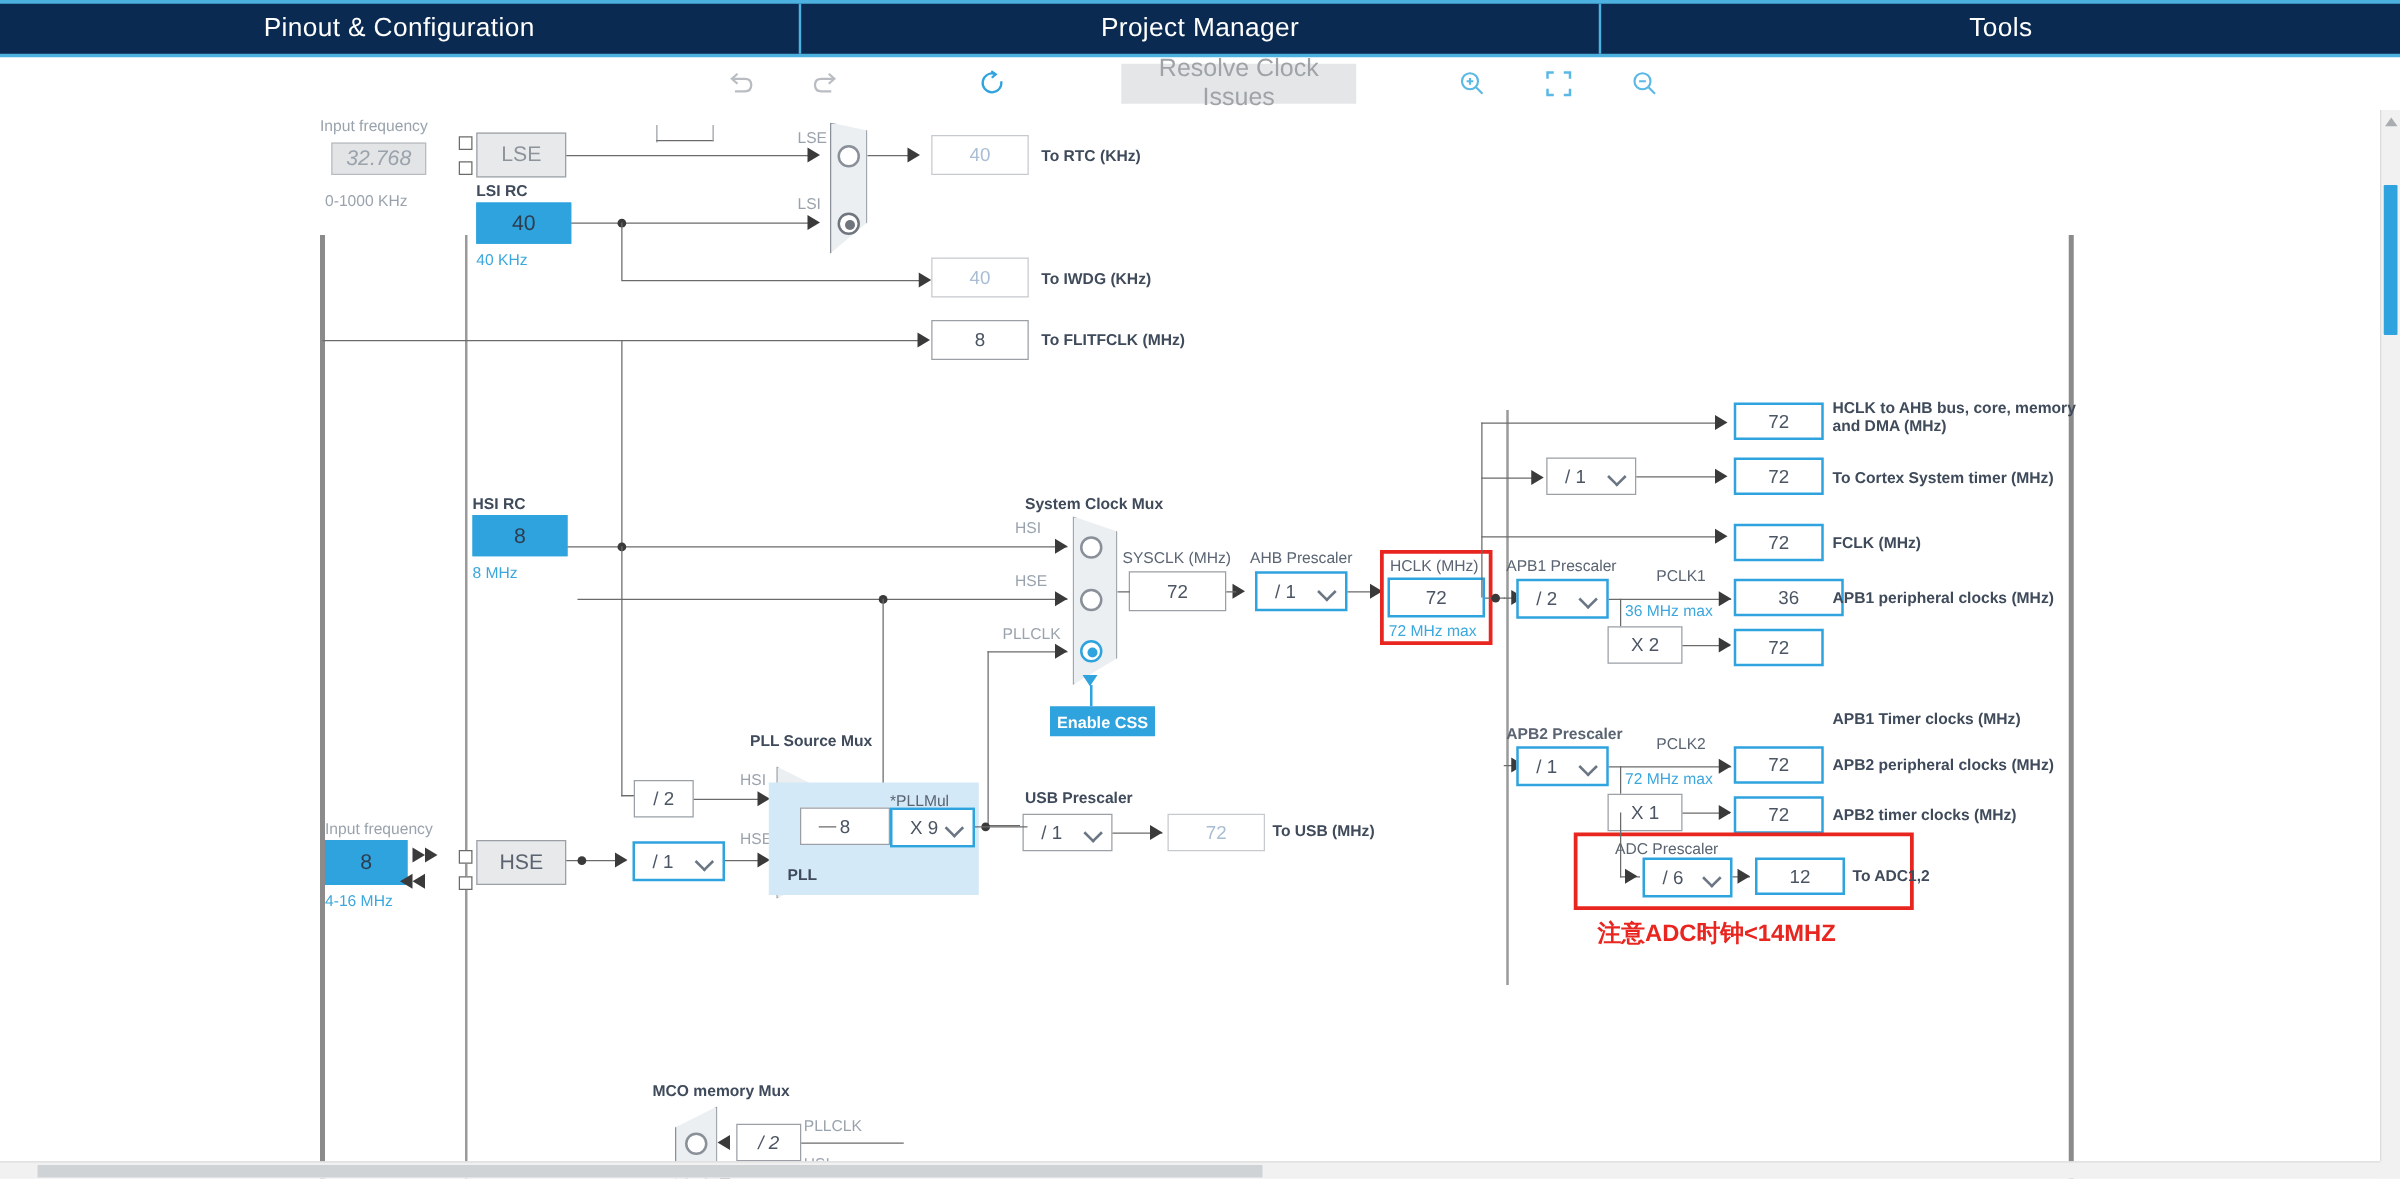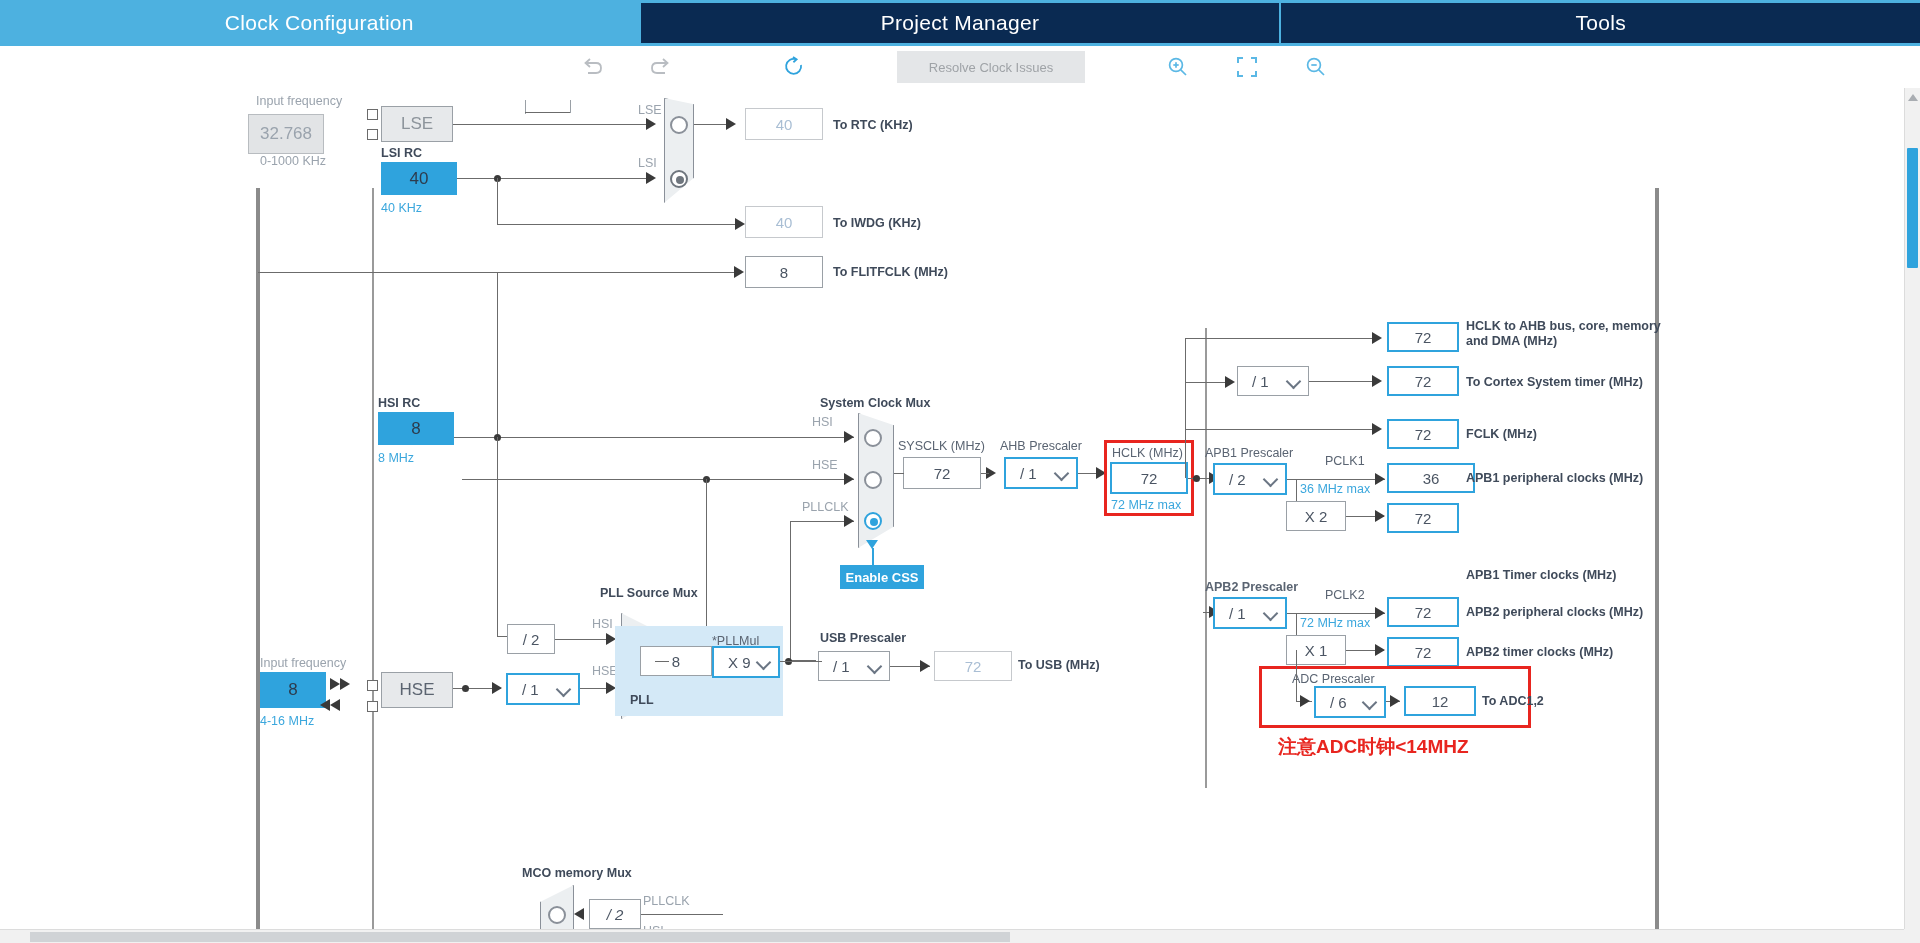--- a/index.html
+++ b/index.html
@@ -56,21 +56,21 @@
   #btn-zoom-fit { left: 1232px; }
   #btn-zoom-out { left: 1301px; }
 
   #btn-resolve {
     position: absolute;
     left: 897px; top: 5px;
     width: 188px; height: 32px;
     background: #e4e6e8;
     color: #9fa3a7;
     border: none;
-    font-size: 13px;
+    font-size: 20px;
     font-family: "Liberation Sans", sans-serif;
     display: flex; align-items: center; justify-content: center;
     cursor: default;
   }
 
   
   #canvas {
     position: absolute; left: 0; top: 88px;
     width: 1920px; height: 855px;
     background: #ffffff;
@@ -267,22 +267,22 @@
   #corner-box {
     position: absolute; right: 0; bottom: 0;
     width: 16px; height: 14px;
     background: #f1f1f1;
   }
 </style>
 </head>
 <body>
 
 <div id="tabbar">
-  <div class="tab active">
-      <span>Clock Configuration</span>
+  <div class="tab">
+      <span>Pinout &amp; Configuration</span>
     </div>
   <div class="tab">
       <span>Project Manager</span>
     </div>
   <div class="tab">
       <span>Tools</span>
     </div>
 </div>
 
 <div id="toolbar">
@@ -338,21 +338,21 @@
 </div>
 
 <div id="canvas">
 
   <div class="rail" id="rail-left-thick"></div>
   <div class="rail" id="rail-mid-1"></div>
   <div class="rail" id="rail-mid-2"></div>
   <div class="rail" id="rail-col-a"></div>
 
   <div class="lbl gray" style="left:256px; top:6px;">Input frequency</div>
-  <div class="fld grayblock" style="left:248px; top:26px; width:76px; height:40px;">32.768</div>
+  <div class="fld grayblock" style="left:265px; top:26px; width:76px; height:26px;font-style:italic;">32.768</div>
   <div class="lbl gray" style="left:260px; top:66px;">0-1000 KHz</div>
 
   <div class="pinbox" style="left:367px; top:21px;"></div>
   <div class="pinbox" style="left:367px; top:41px;"></div>
   <div class="boxplain" style="left:381px; top:18px; width:72px; height:36px; background:#e7e9eb; color:#8d949b; font-size:17px;">LSE</div>
 
   <div class="wh" style="left:525px; top:12px; width:2px; height:14px; background:#9aa0a6; width:1px;"></div>
   <div class="wh" style="left:525px; top:24px; width:46px;"></div>
   <div class="wv" style="left:570px; top:12px; height:13px; background:#9aa0a6;"></div>
 

